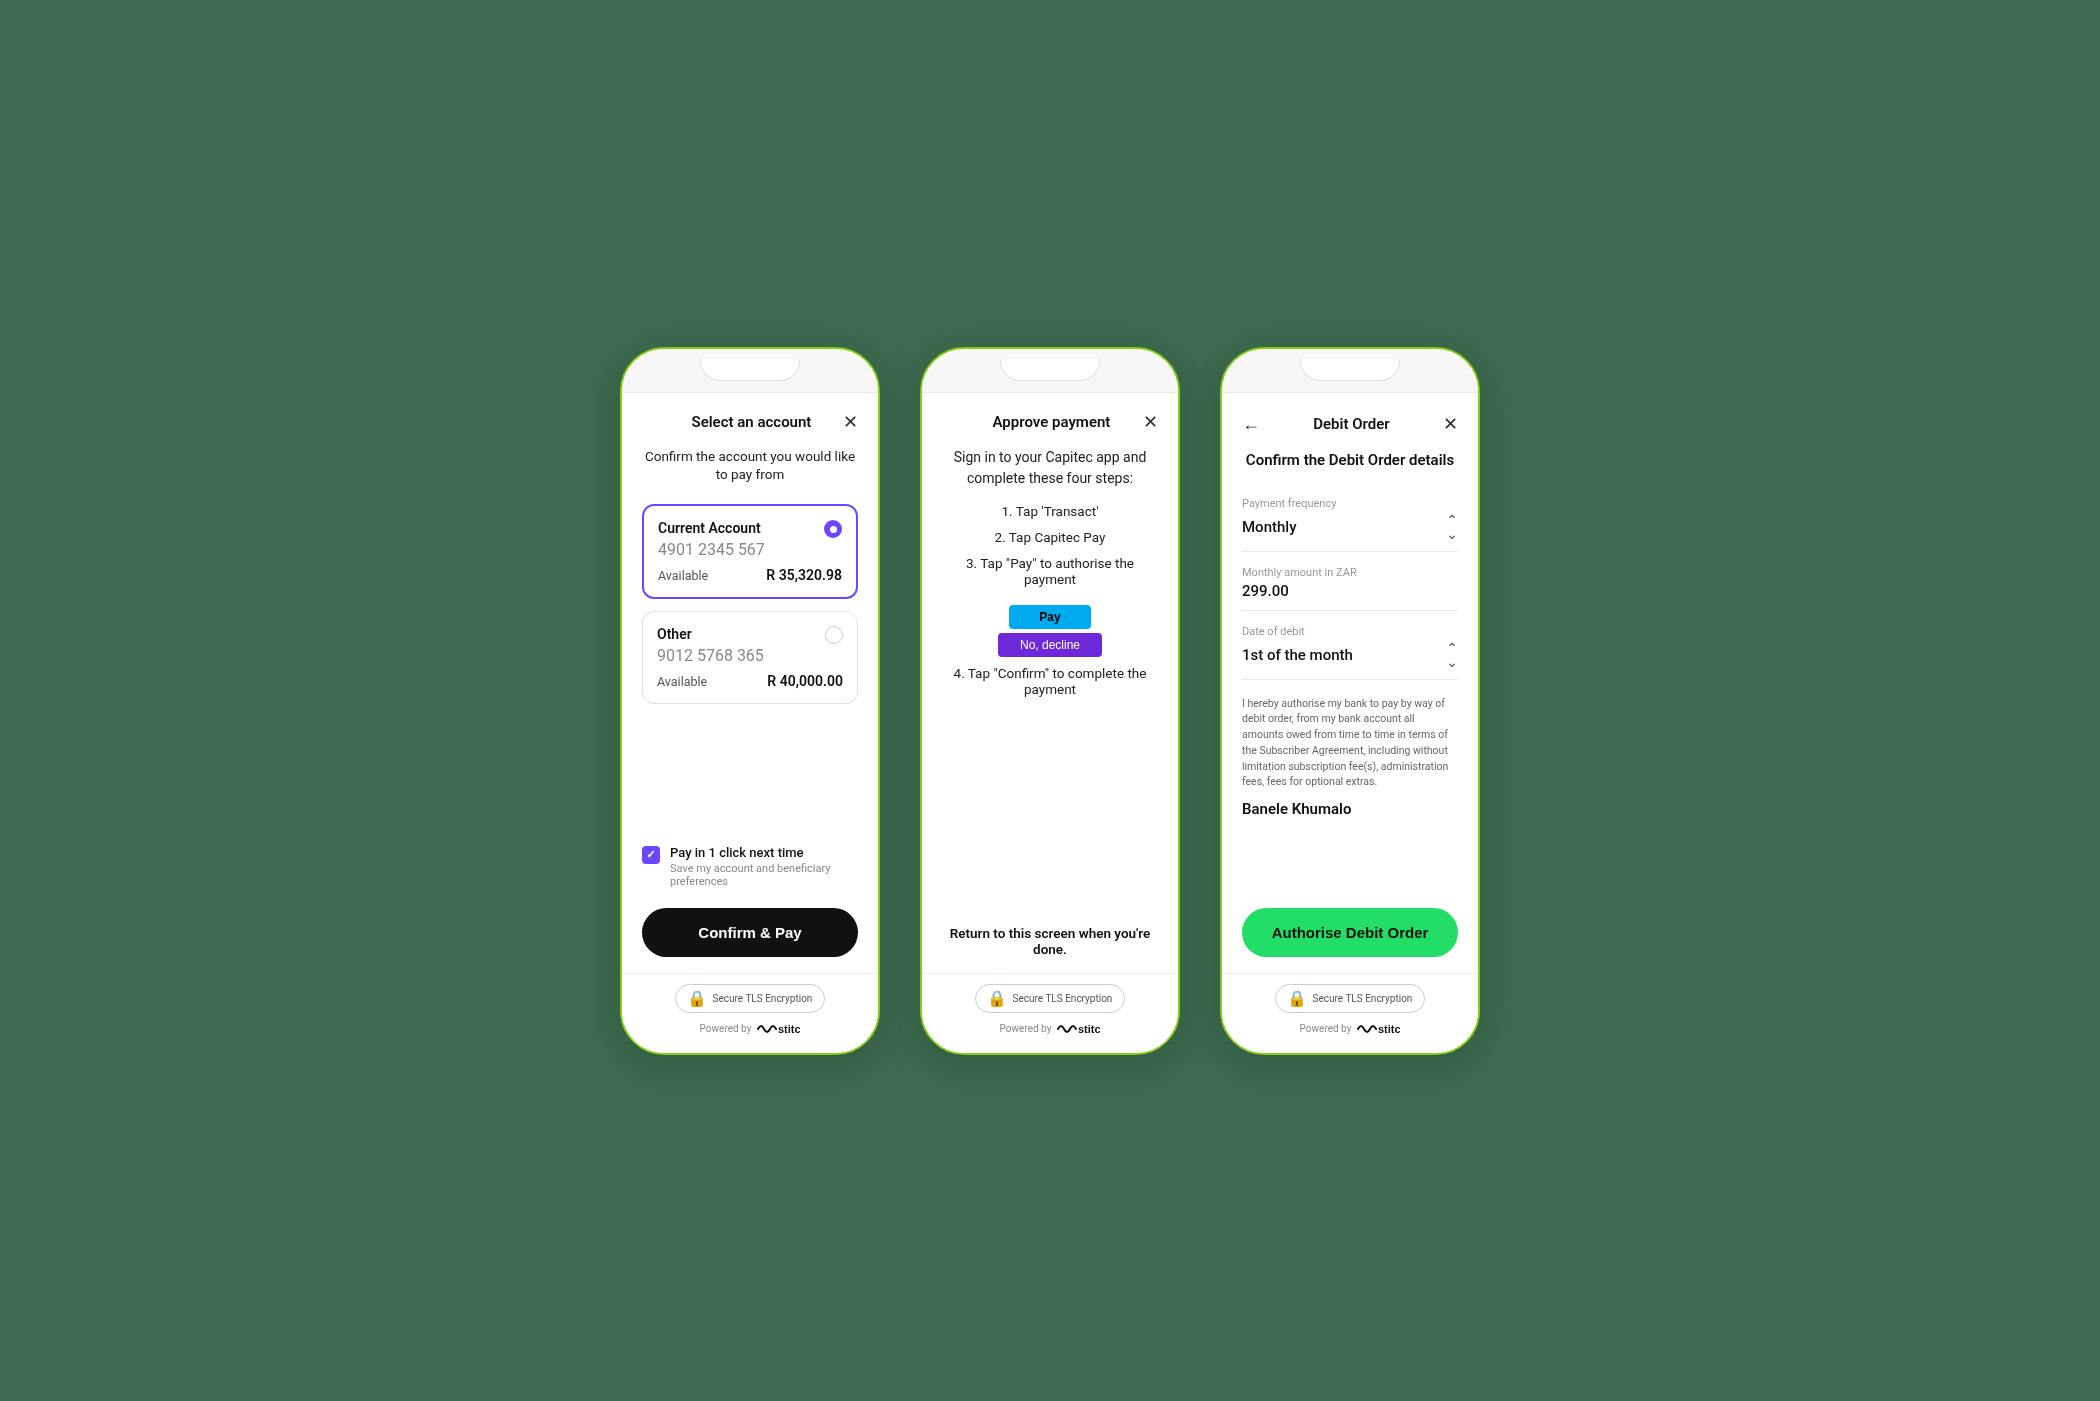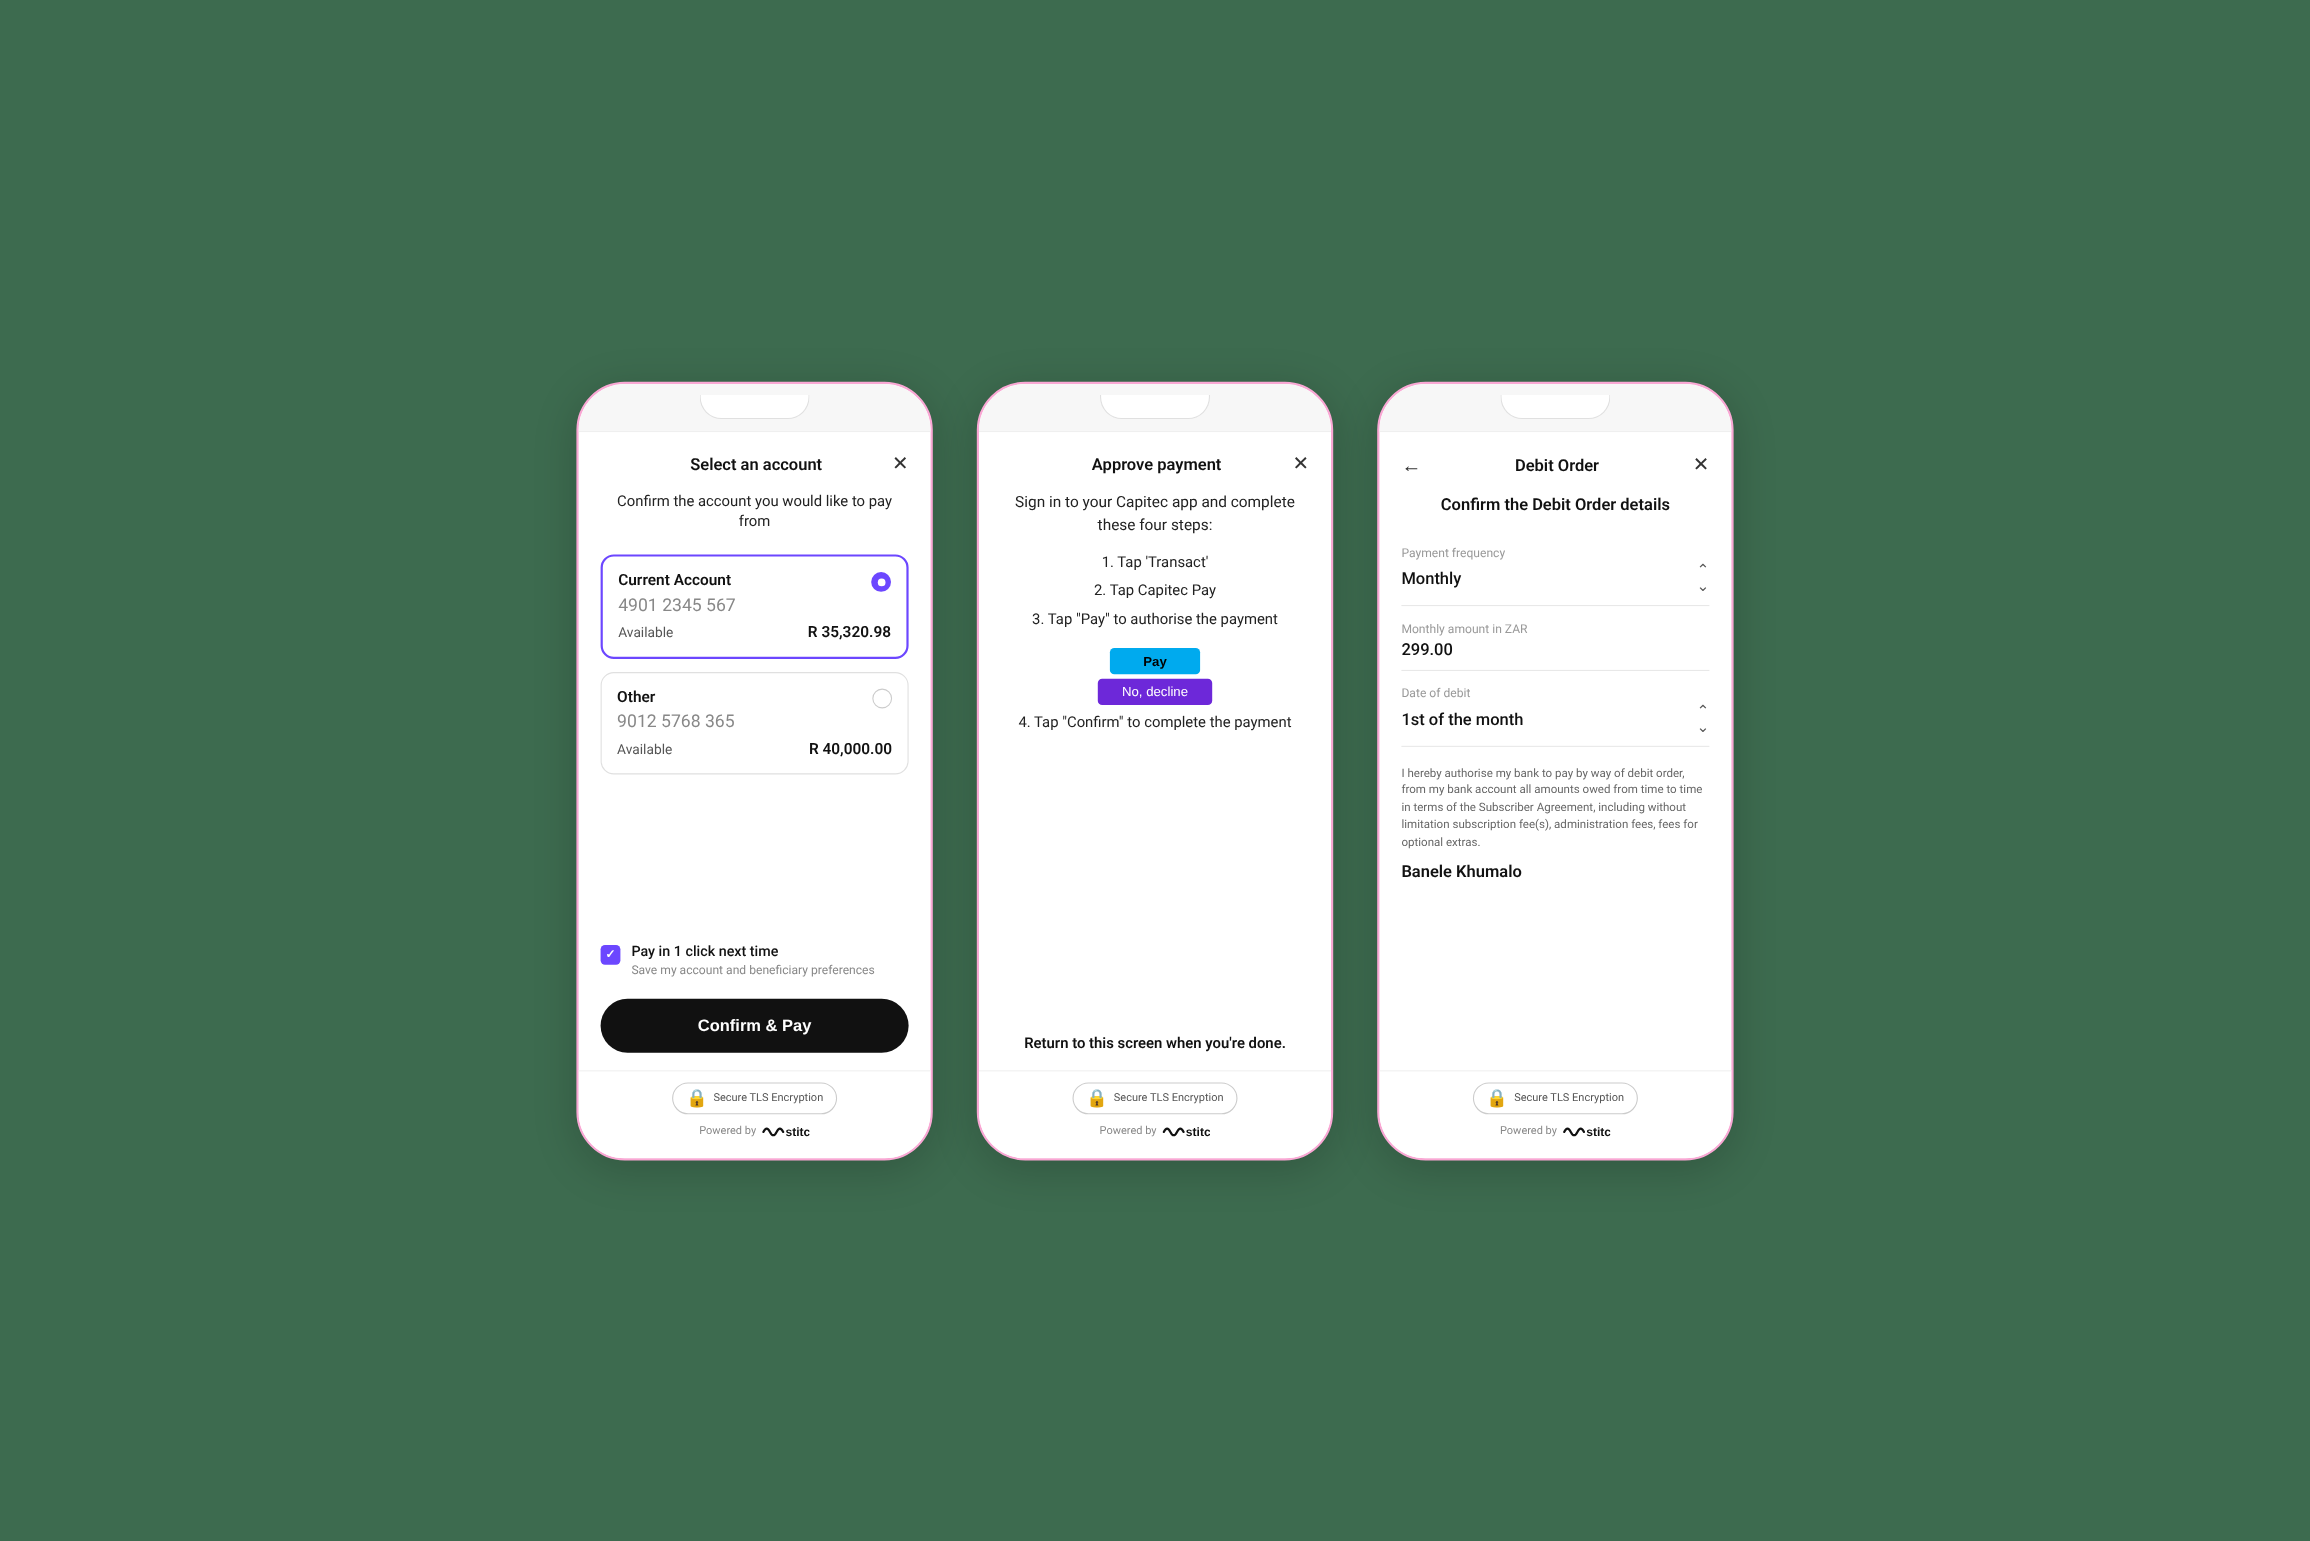--- a/index.html
+++ b/index.html
@@ -16,26 +16,26 @@
       gap: 40px;
       align-items: center;
       padding: 40px;
     }
     .phone-wrapper {
       display: flex;
       flex-direction: column;
       align-items: center;
     }
     .phone {
-      width: 324px;
+      width: 260px;
       background: #ffffff;
       border-radius: 44px;
       padding: 0;
       box-shadow: 0 8px 40px rgba(0,0,0,0.18);
-      border: 2px solid #f9a8d4;
+      border: 2px solid #84cc16;
       overflow: hidden;
       position: relative;
     }
     .phone-notch-bar {
       background: #f7f7f7;
       height: 44px;
       border-radius: 42px 42px 0 0;
       display: flex;
       justify-content: center;
       align-items: center;
@@ -513,20 +513,21 @@
             <span class="field-value">1st of the month</span>
             <span class="chevron-updown">⌃<br style="line-height:0.5">⌄</span>
           </div>
         </div>
 
         <div class="auth-text">I hereby authorise my bank to pay by way of debit order, from my bank account all amounts owed from time to time in terms of the Subscriber Agreement, including without limitation subscription fee(s), administration fees, fees for optional extras.</div>
 
         <div class="signatory-name">Banele Khumalo</div>
         <div class="spacer"></div>
 
+        <button class="authorise-btn">Authorise Debit Order</button>
       </div>
 
       <div class="phone-footer">
         <div class="tls-badge">
           <span>🔒</span>
           <span class="tls-text">Secure TLS Encryption</span>
         </div>
         <div class="powered-by">
           <span class="powered-text">Powered by</span>
           <svg width="44" height="16" viewBox="0 0 44 16">

